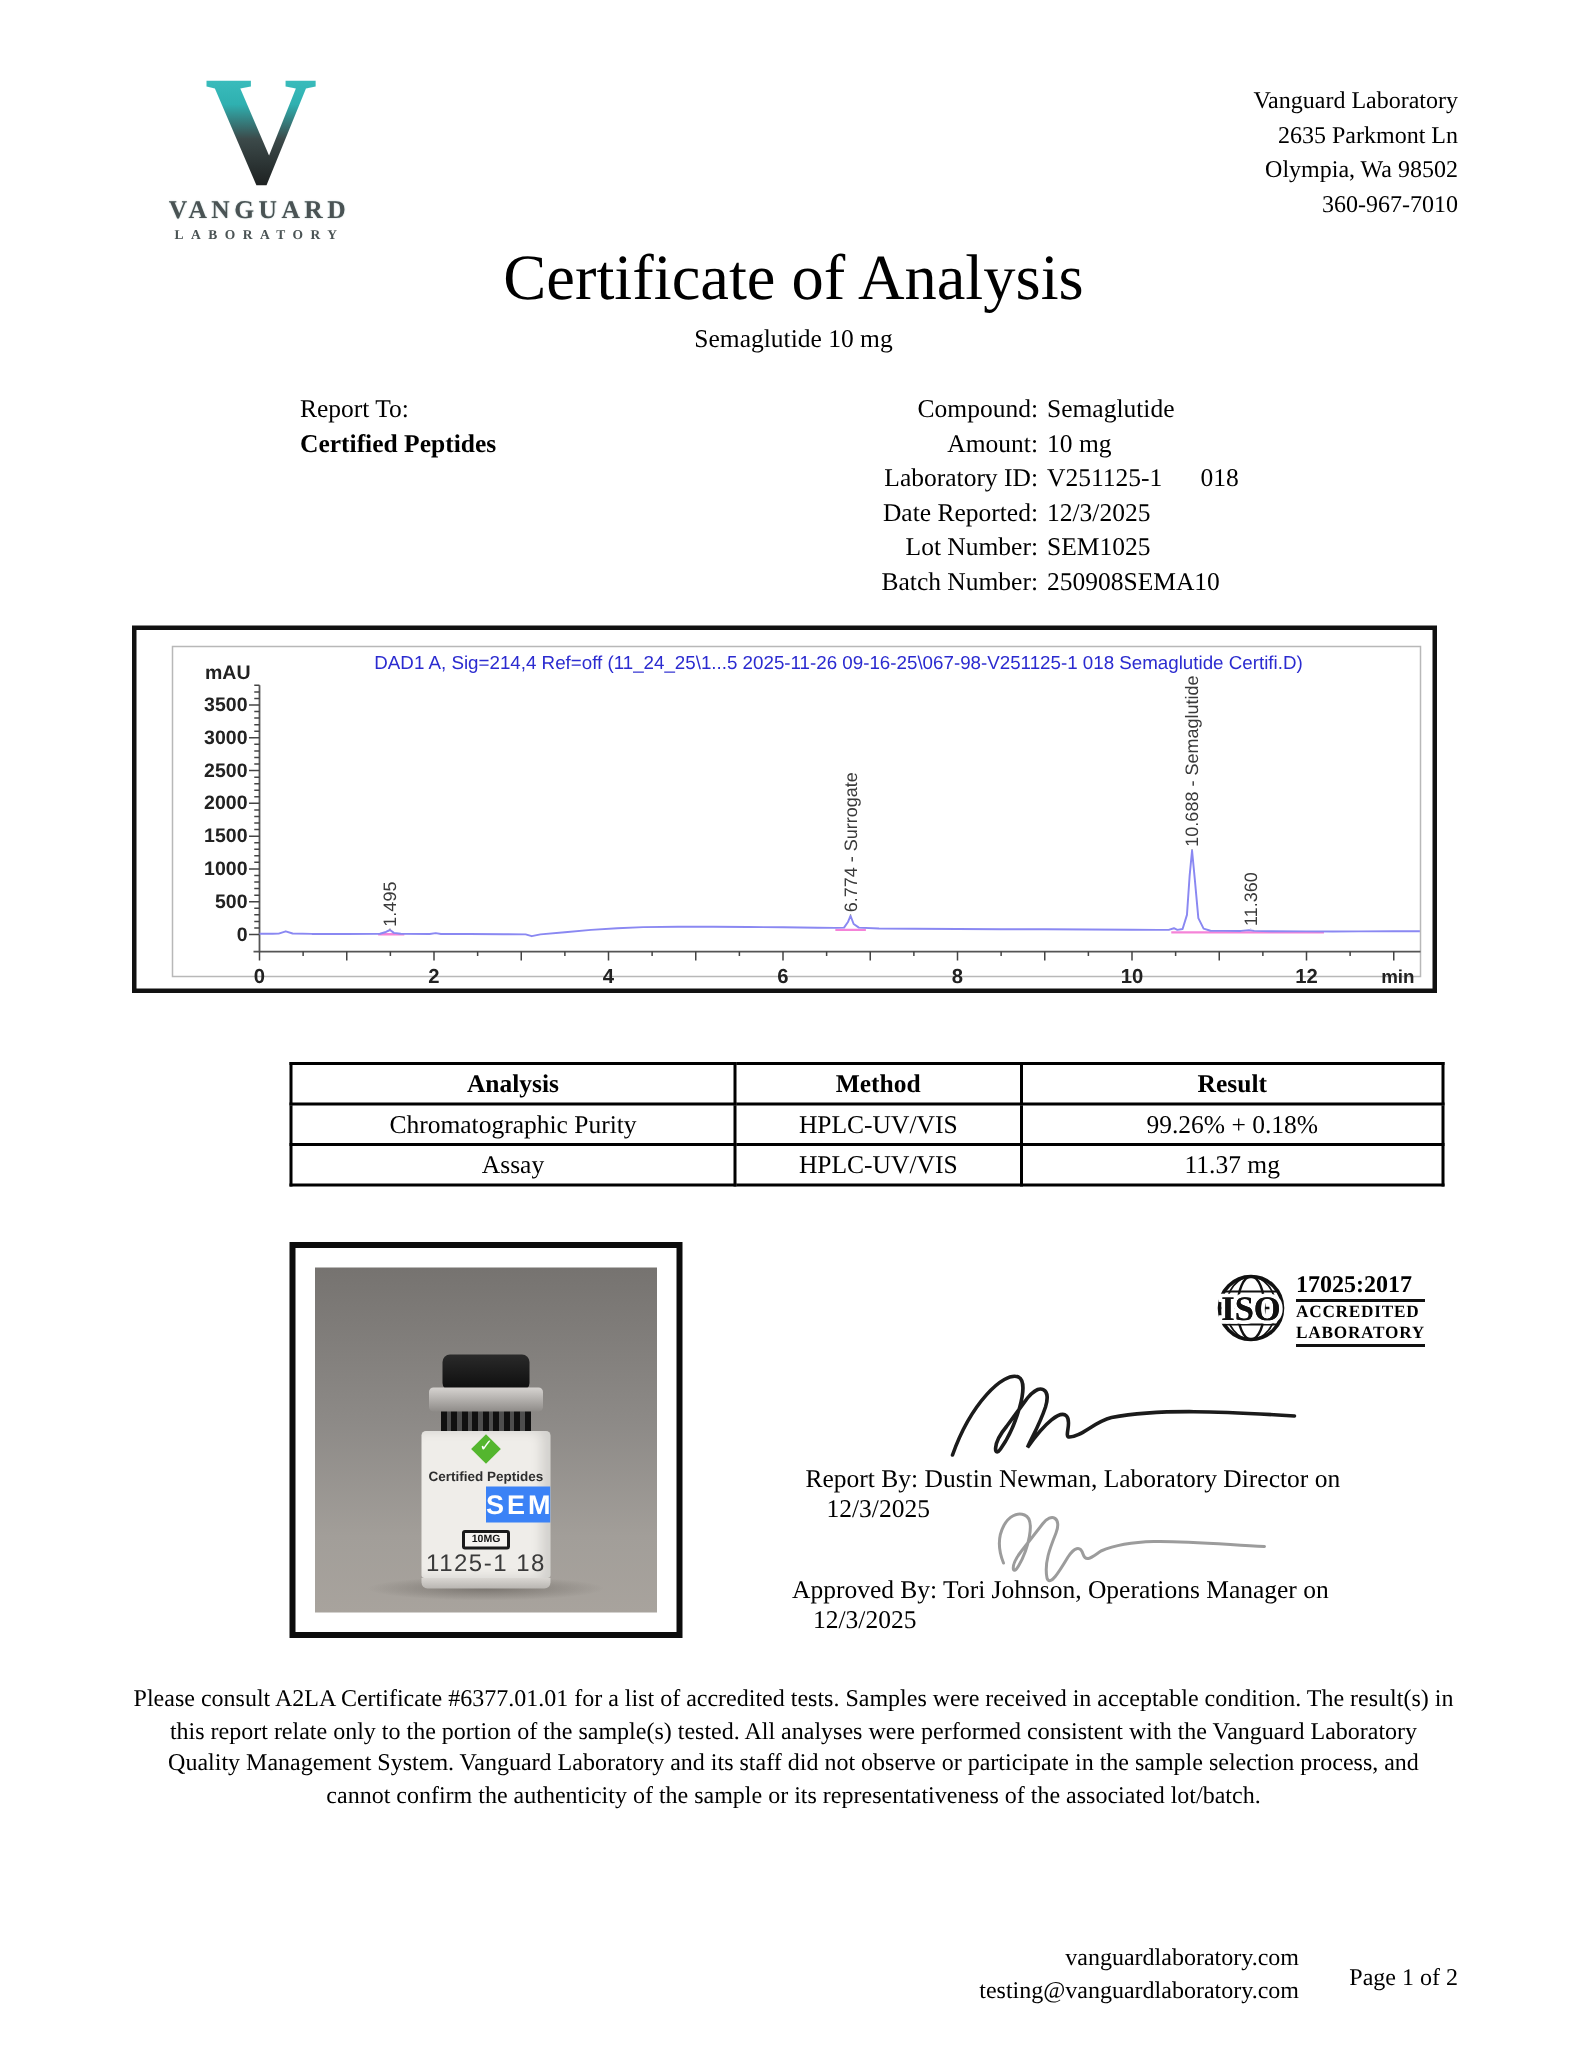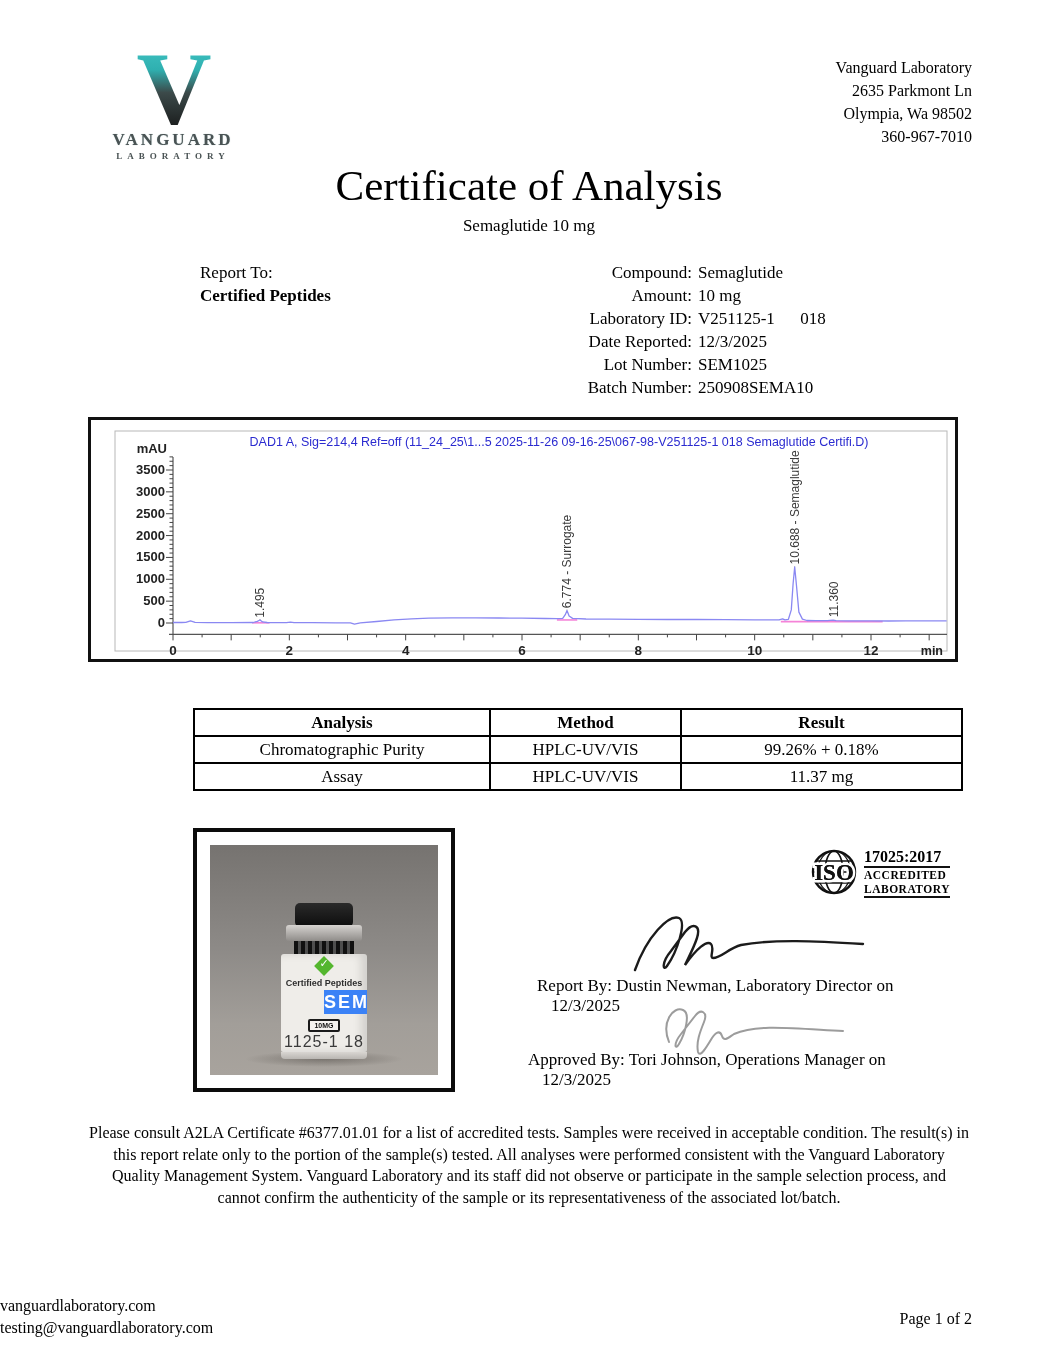--- a/index.html
+++ b/index.html
@@ -86,21 +86,21 @@
   
   #sig1{left:625px;top:908px;}
   #sig2{left:655px;top:998px;}
   .sig-line{font-size:17px;}
   #report-by-line{left:537px;top:976px;width:420px;}
   #approved-by-line{left:528px;top:1050px;width:430px;}
   .sig-date{display:inline-block;margin-left:14px;}
 
   
   #disclaimer{left:89px;top:1122px;width:880px;text-align:center;font-size:16px;line-height:21.5px;}
-  #footer-center{left:0;top:1295px;width:866px;text-align:left;font-size:16px;line-height:22px;}
+  #footer-center{left:0;top:1295px;width:866px;text-align:right;font-size:16px;line-height:22px;}
   #footer-page{right:86px;top:1310px;font-size:16px;}
 </style>
 </head>
 <body>
 
 <div id="page">
 
   <div class="abs" id="logo">
     <div id="logo-v">V</div>
     <div id="logo-name">VANGUARD</div>

